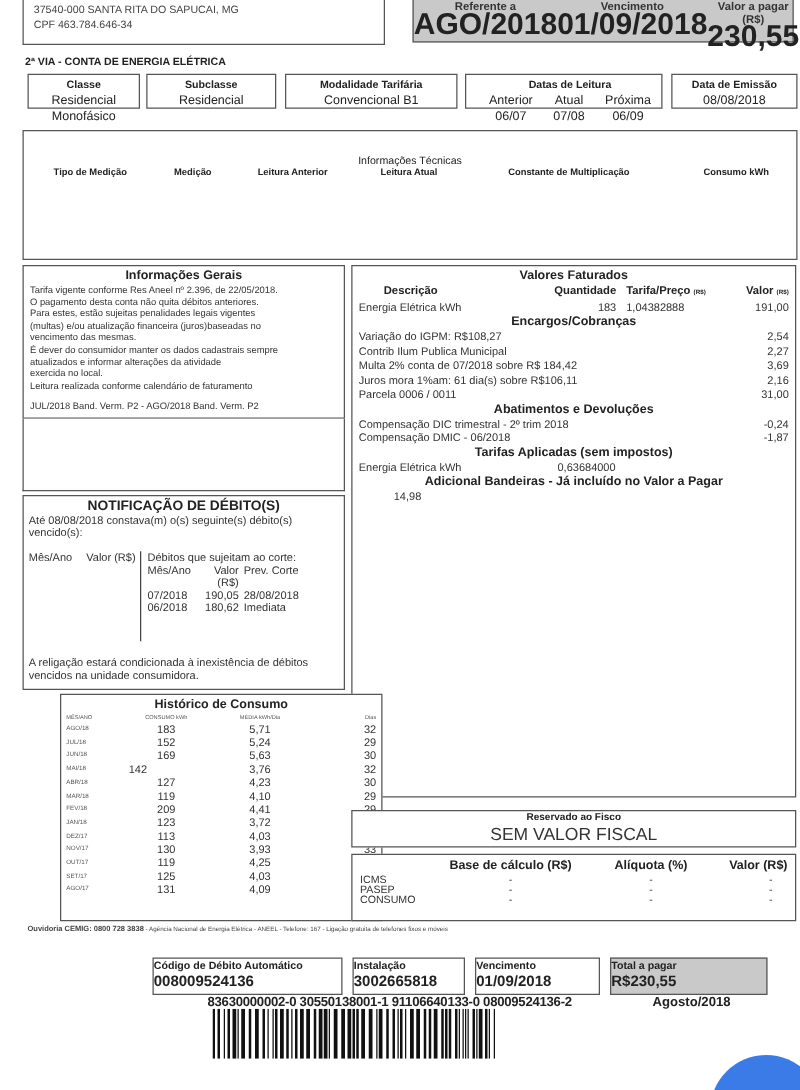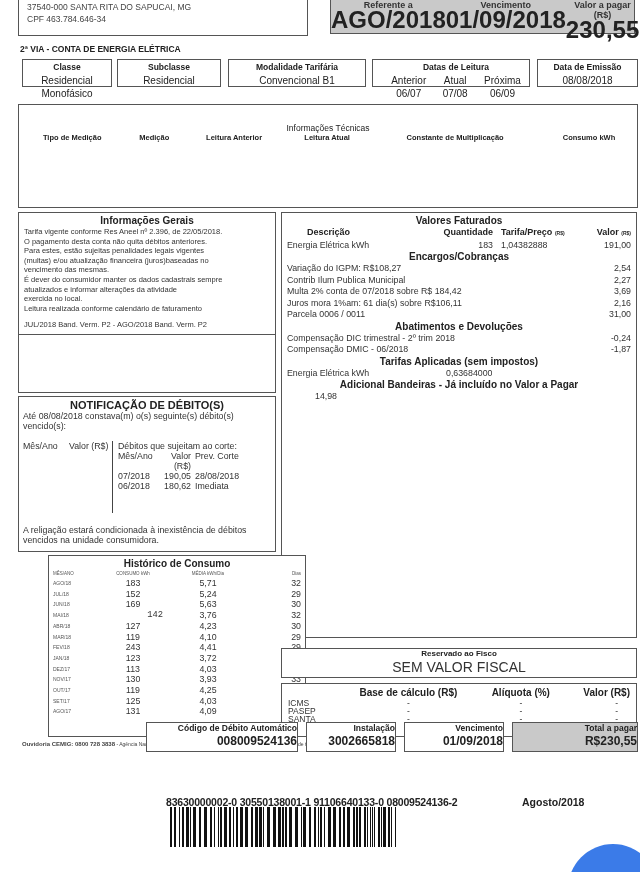--- a/index.html
+++ b/index.html
@@ -73,21 +73,21 @@
   #imp { left: 281px; top: 683px; width: 356px; height: 54px; padding: 3px 6px; font-size: 8.5px; color: #333; }
   #imp table { width: 100%; border-collapse: collapse; }
   #imp th { font-size: 10px; font-weight: bold; color: #222; text-align: center; line-height: 12px; }
   #imp td { line-height: 8px; font-size: 8.5px; }
   #imp td.d { text-align: center; }
 
   #ouvid { left: 22px; top: 741px; font-size: 5px; color: #444; white-space: nowrap; }
   #ouvid b { font-size: 6px; }
 
   
-  .bbox { top: 722px; height: 30px; text-align: right; margin-left: 24px; }
+  .bbox { top: 766px; height: 30px; text-align: left; }
   .bbox .lbl { font-size: 8.5px; font-weight: bold; line-height: 11px; }
   .bbox .val { font-size: 12px; font-weight: bold; line-height: 14px; }
   #linha { left: 166px; top: 796px; font-size: 10.5px; font-weight: bold; letter-spacing: -0.2px; color: #222; }
   #mes { left: 522px; top: 796px; font-size: 10.5px; font-weight: bold; }
   #barcode { left: 170px; top: 807px; width: 227px; height: 40px; }
   #fab { left: 568px; top: 844px; width: 90px; height: 90px; border-radius: 50%; background: #3b7be8; }
 </style>
 </head>
 <body>
 
@@ -287,39 +287,39 @@
           <td style="text-align: right;">29</td>
         </tr>
         <tr>
           <td class="m" style="text-align: left;">JUN/18</td>
           <td style="text-align: center;">169</td>
           <td style="text-align: center;">5,63</td>
           <td style="text-align: right;">30</td>
         </tr>
         <tr>
           <td class="m" style="text-align: left;">MAI/18</td>
-          <td style="text-align: right; font-family: Liberation Mono, monospace;">142</td>
+          <td style="text-align: left;">142</td>
           <td style="text-align: center;">3,76</td>
           <td style="text-align: right;">32</td>
         </tr>
         <tr>
           <td class="m" style="text-align: left;">ABR/18</td>
           <td style="text-align: center;">127</td>
           <td style="text-align: center;">4,23</td>
           <td style="text-align: right;">30</td>
         </tr>
         <tr>
           <td class="m" style="text-align: left;">MAR/18</td>
           <td style="text-align: center;">119</td>
           <td style="text-align: center;">4,10</td>
           <td style="text-align: right;">29</td>
         </tr>
         <tr>
           <td class="m" style="text-align: left;">FEV/18</td>
-          <td style="text-align: center;">243</td>
+          <td style="text-align: center;">209</td>
           <td style="text-align: center;">4,41</td>
           <td style="text-align: right;">29</td>
         </tr>
         <tr>
           <td class="m" style="text-align: left;">JAN/18</td>
           <td style="text-align: center;">123</td>
           <td style="text-align: center;">3,72</td>
           <td style="text-align: right;">33</td>
         </tr>
         <tr>
@@ -376,21 +376,21 @@
           <td class="d">-</td>
           <td class="r" style="padding-right:12px;">-</td>
         </tr>
     <tr>
           <td>PASEP</td>
           <td class="d">-</td>
           <td class="d">-</td>
           <td class="r" style="padding-right:12px;">-</td>
         </tr>
     <tr>
-          <td>SANTA</td>
+          <td>CONSUMO</td>
           <td class="d">-</td>
           <td class="d">-</td>
           <td class="r" style="padding-right:12px;">-</td>
         </tr>
   </tbody>
     </table>
 </div>
 
 <div class="abs" id="ouvid"><b>Ouvidoria CEMIG: 0800 728 3838</b><span> - Agência Nacional de Energia Elétrica - ANEEL - Telefone: 167 - Ligação gratuita de telefones fixos e móveis</span></div>
 

